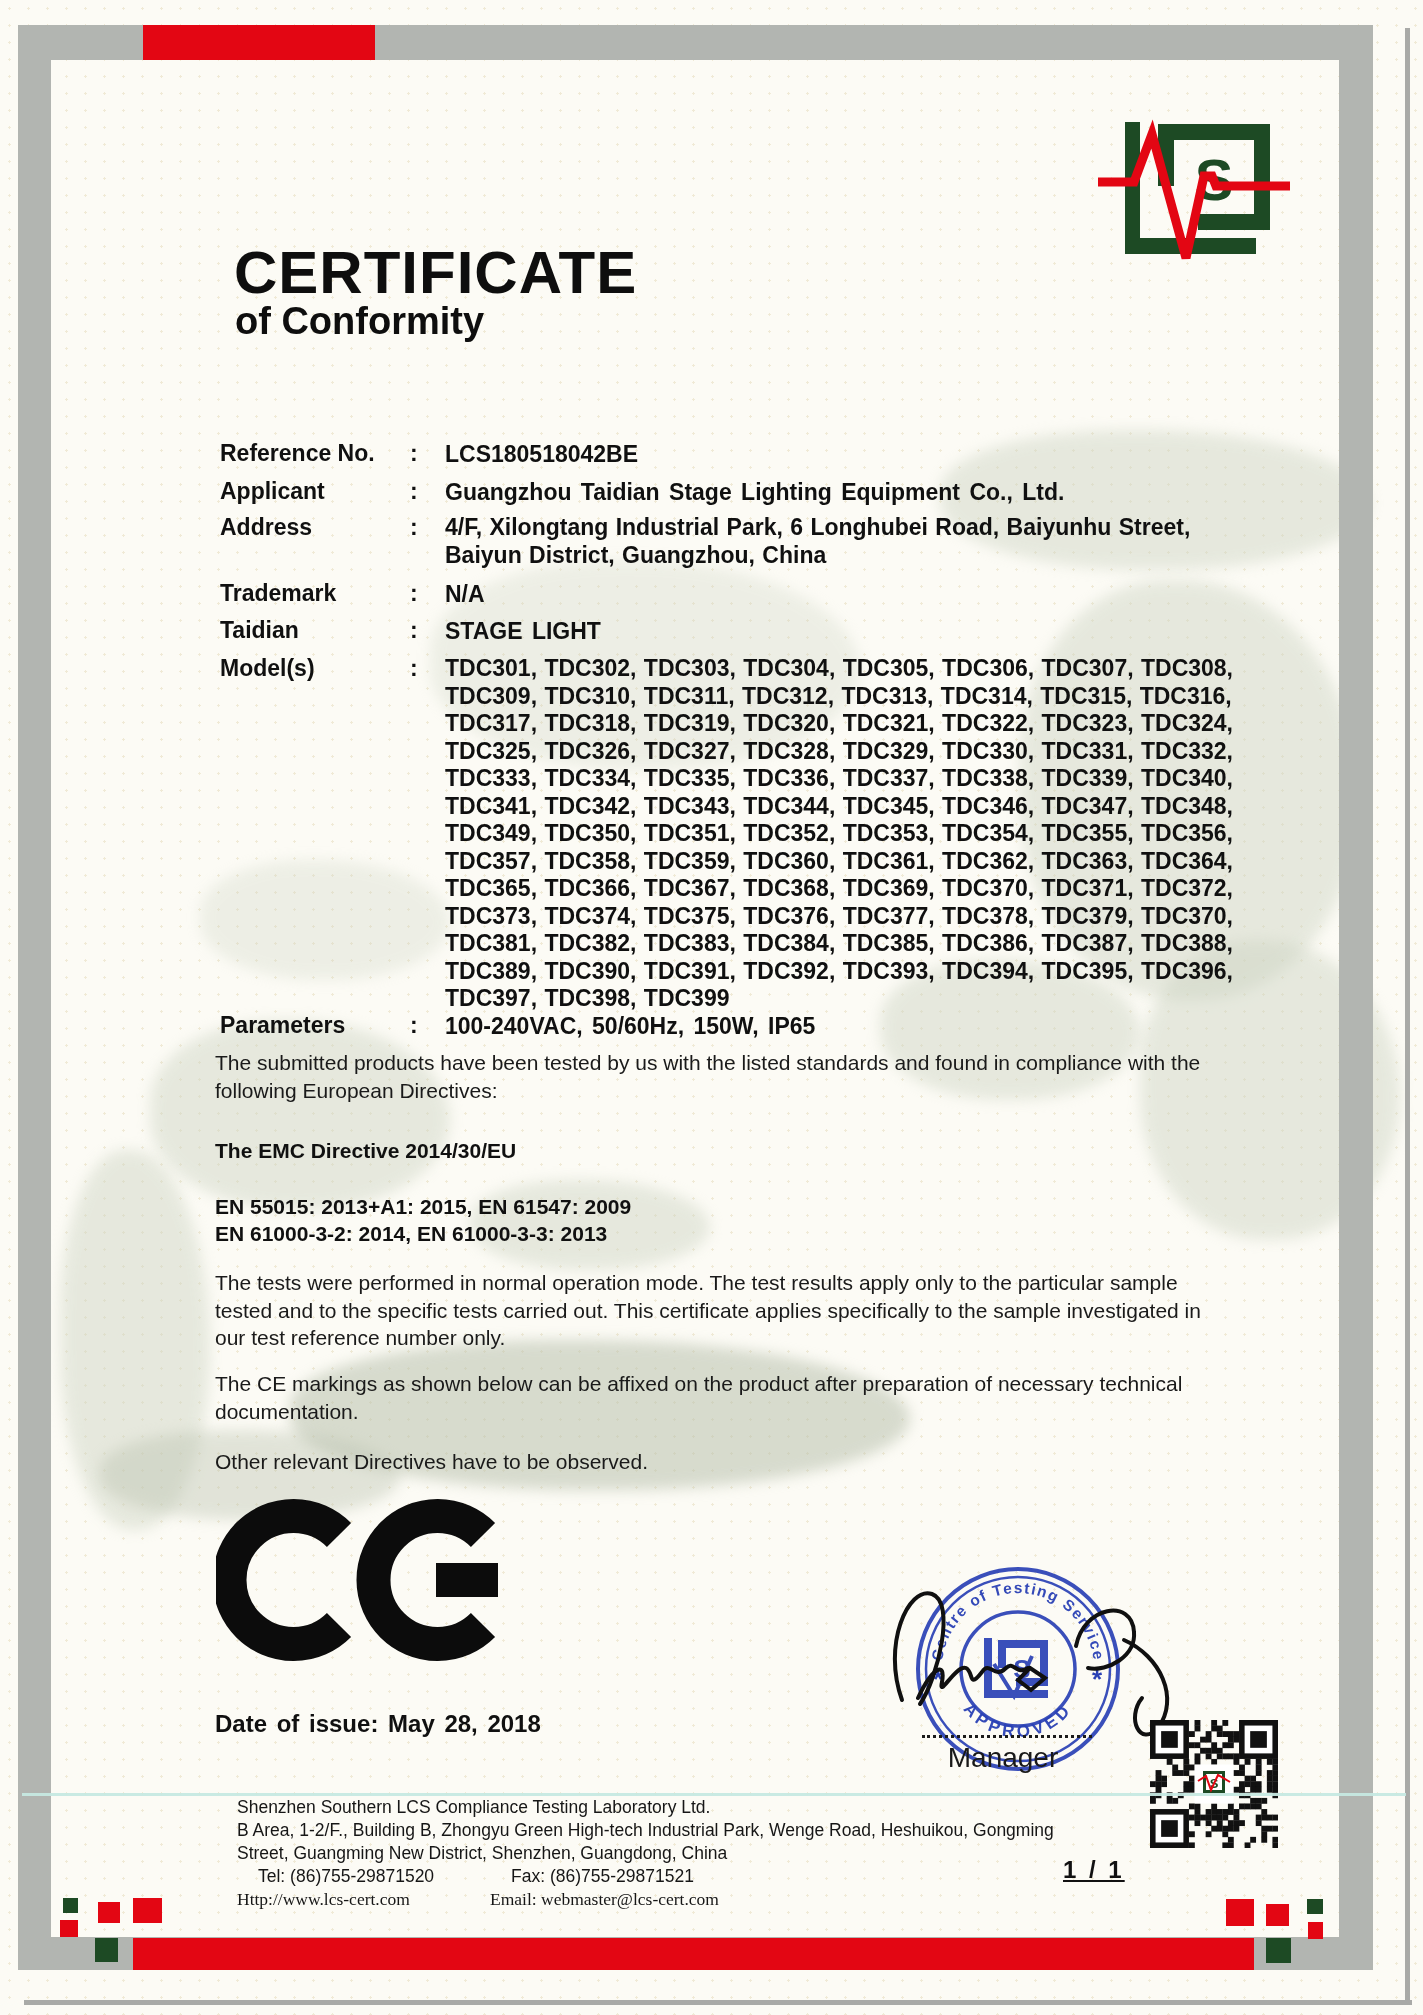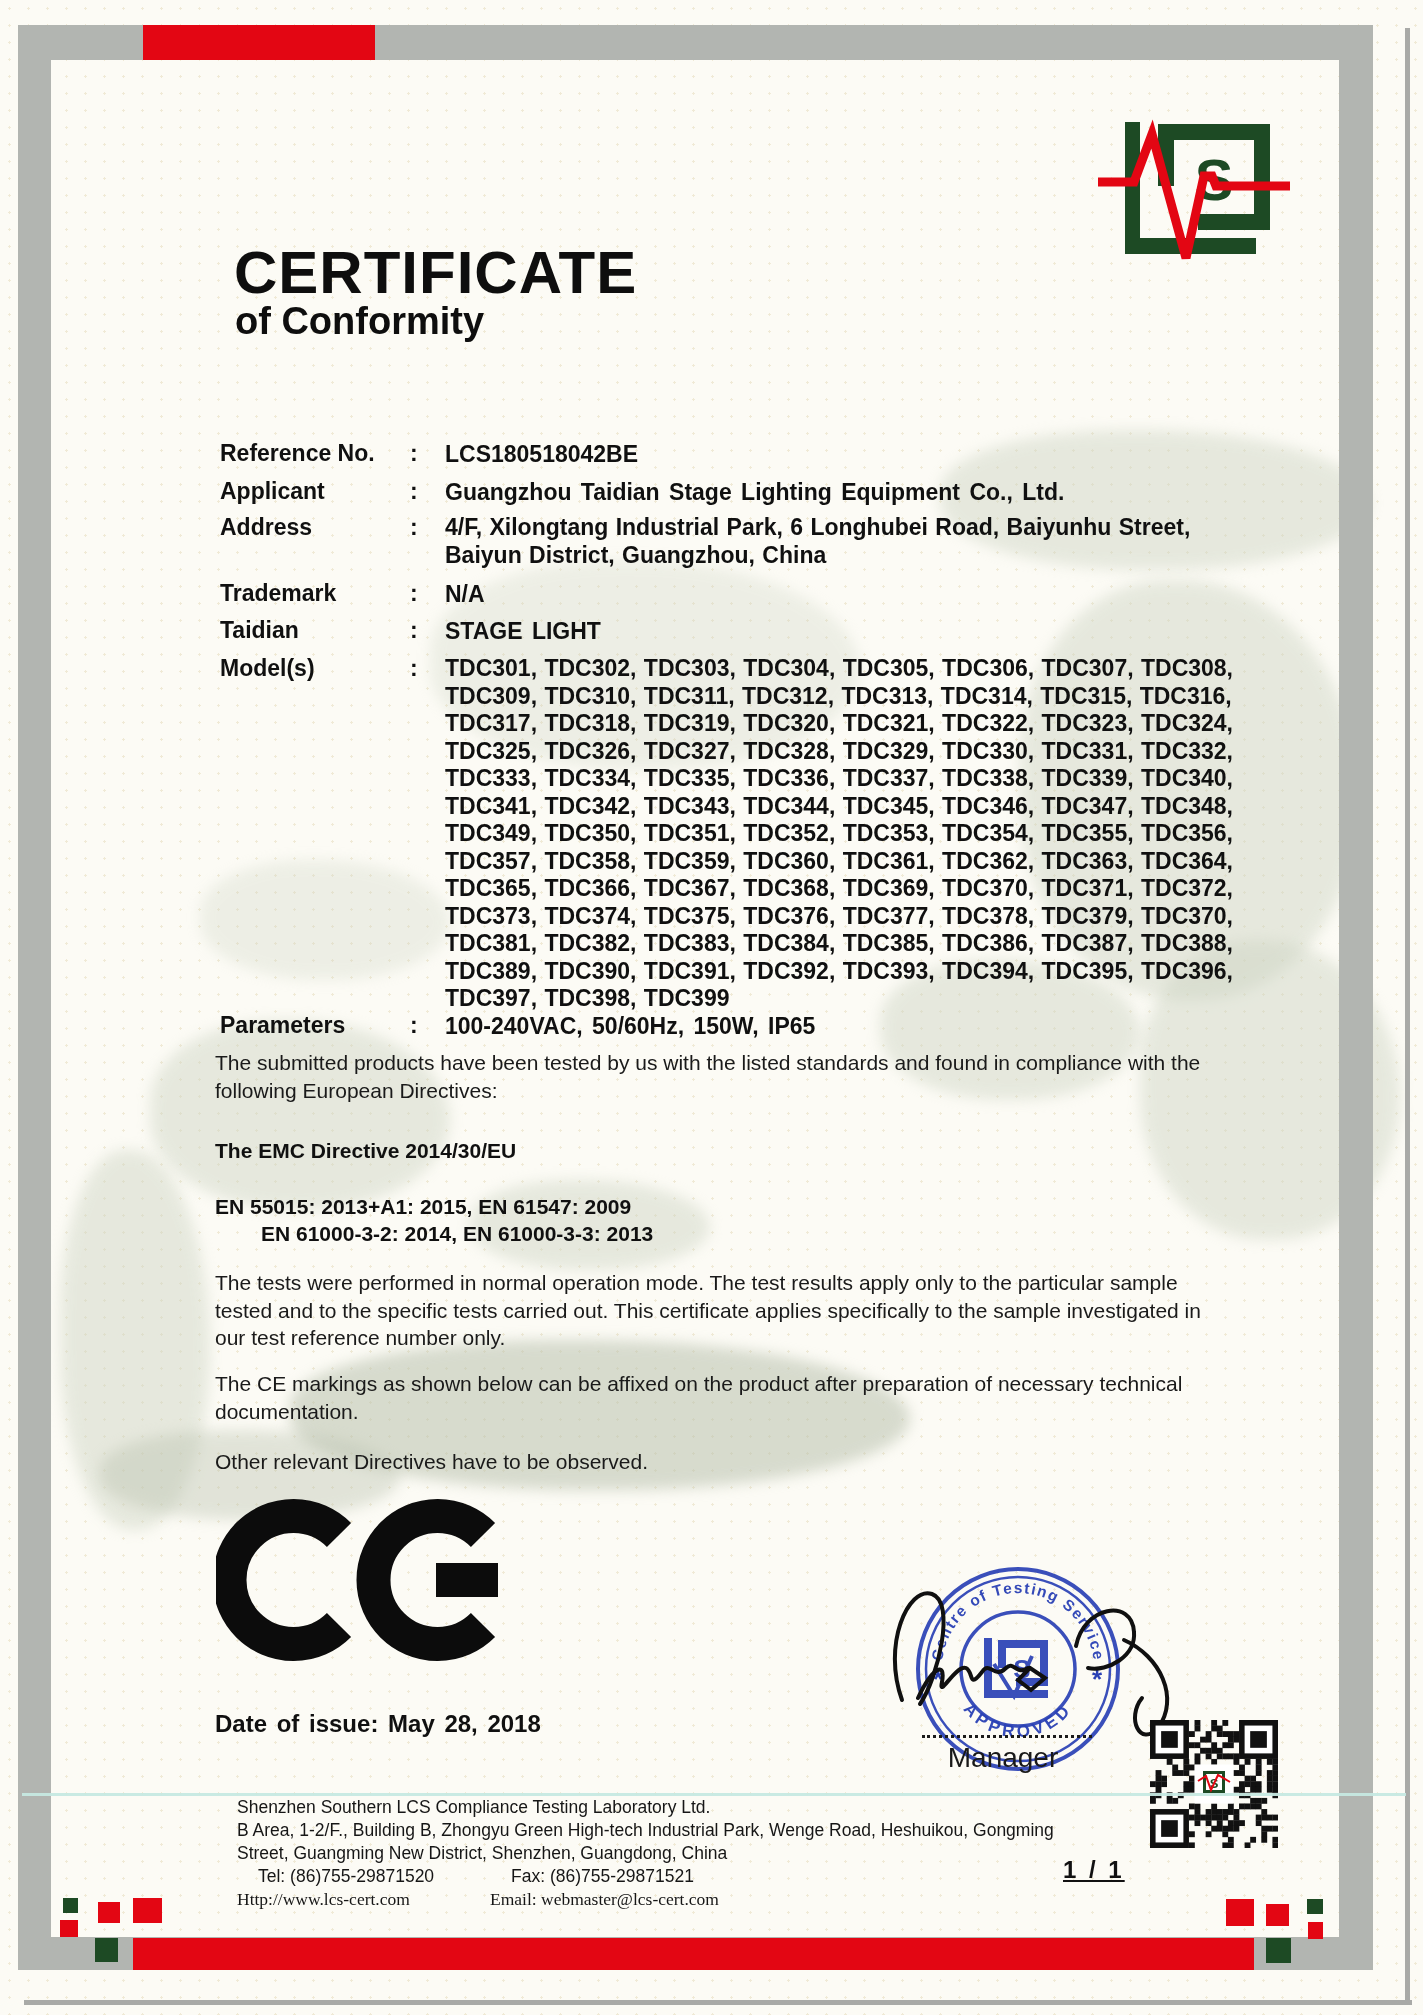--- a/index.html
+++ b/index.html
@@ -136,21 +136,21 @@
   </div>
   <div class="frow" style="top:1012px;">
     <span class="flabel">Parameters</span>
     <span class="fcolon">:</span>
     <span class="fvalue">100-240VAC, 50/60Hz, 150W, IP65</span>
   </div>
 
   <div class="para" style="top:1049px;">The submitted products have been tested by us with the listed standards and found in compliance with the following European Directives:</div>
   <div class="para parab" style="top:1137px;">The EMC Directive 2014/30/EU</div>
   <div class="para parab" style="top:1193px;">EN 55015: 2013+A1: 2015,  EN 61547: 2009</div>
-  <div class="para parab" style="top:1220px;margin-left:46px;">EN 61000-3-2: 2014,  EN 61000-3-3: 2013</div>
+  <div class="para parab" style="top:1220px;">EN 61000-3-2: 2014,  EN 61000-3-3: 2013</div>
   <div class="para" style="top:1269px;">The tests were performed in normal operation mode. The test results apply only to the particular sample tested and to the specific tests carried out. This certificate applies specifically to the sample investigated in our test reference number only.</div>
   <div class="para" style="top:1370px;">The CE markings as shown below can be affixed on the product after preparation of necessary technical documentation.</div>
   <div class="para" style="top:1448px;">Other relevant Directives have to be observed.</div>
 
   <div class="abs" style="left:216px;top:1492px;width:300px;height:175px;">
     <span class="sr">CE</span>
     <svg width="300" height="175" viewBox="0 0 300 175">
       <path d="M 123,43 A 64,64 0 1 0 123,133" fill="none" stroke="#0c0c0c" stroke-width="34"></path>
       <path d="M 267,43 A 64,64 0 1 0 267,133" fill="none" stroke="#0c0c0c" stroke-width="34"></path>
       <line x1="220" y1="88" x2="282" y2="88" stroke="#0c0c0c" stroke-width="34"></line>

